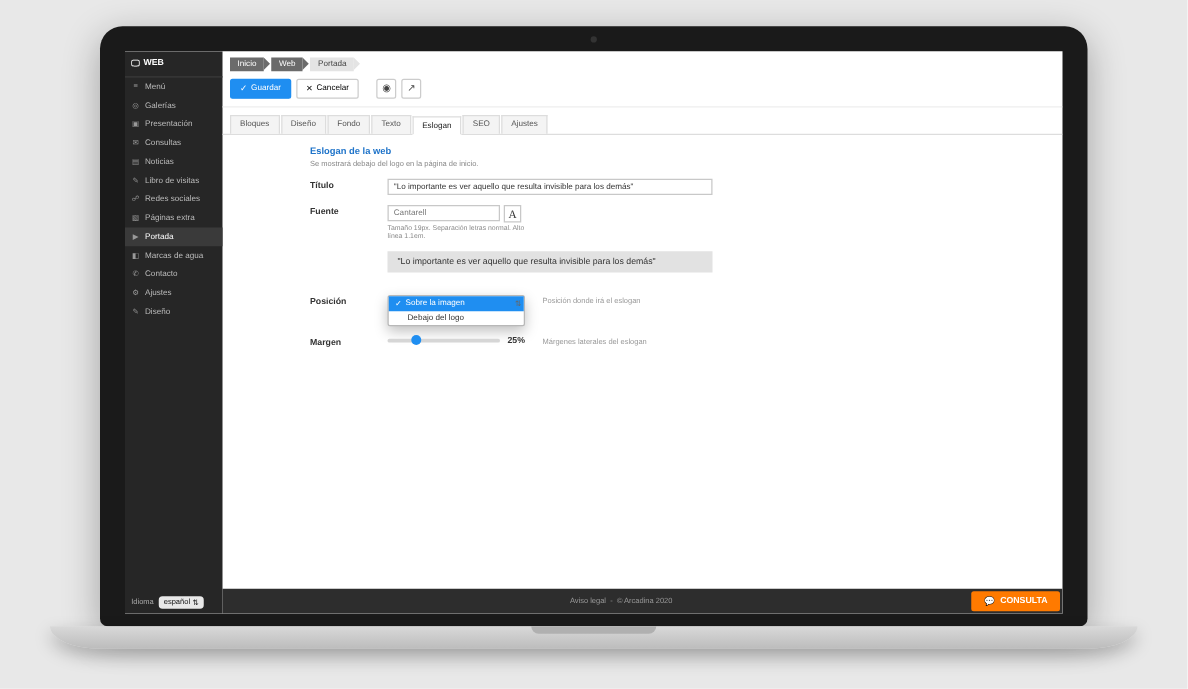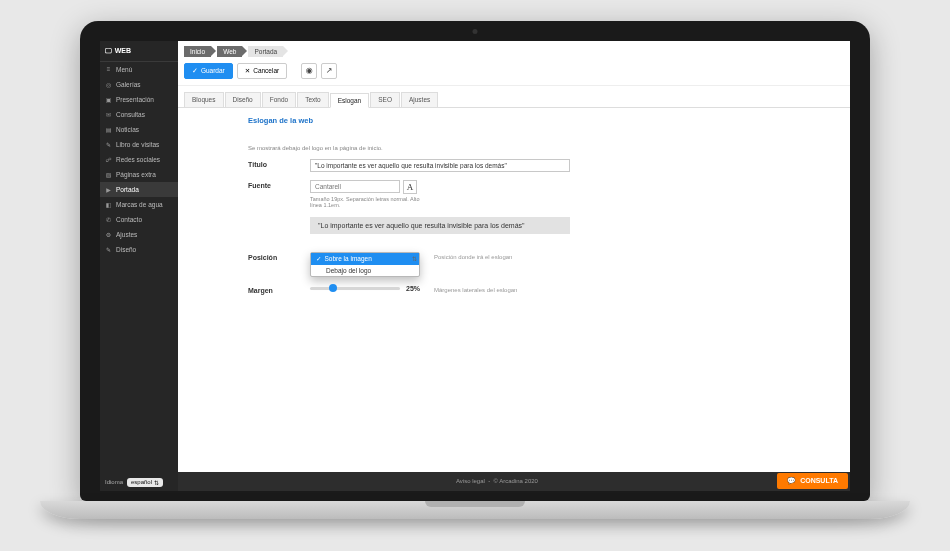--- a/index.html
+++ b/index.html
@@ -136,21 +136,21 @@
     background:#f4f4f4;
     cursor:pointer;
     margin-right:1px;
   }
   .tab.active { background:#fff;color:#222;position:relative;top:1px;border-bottom:1px solid #fff; }
   .content {
     flex:1;padding:8px 8px 8px 70px;
     overflow:auto;
     color:#333;
   }
-  .section-title { color:#1e73c9;font-size:7.5px;font-weight:bold;margin-bottom:20px; }
+  .section-title { color:#1e73c9;font-size:7.5px;font-weight:bold;margin-bottom:4px; }
   .hint { color:#888;font-size:6px;margin-bottom:8px; }
   .row { display:flex;align-items:flex-start;gap:14px;margin-bottom:8px; }
   .row-label { width:48px;font-size:7px;color:#333;padding-top:2px;font-weight:bold; }
   .text-input {
     border:1px solid #c8c8c8;padding:2px 4px;font-size:6.5px;
     width:260px;color:#333;background:#fff;
   }
   .font-box { border:1px solid #c8c8c8;padding:2px 4px;font-size:6.5px;width:90px;color:#777;}
   .font-btn { border:1px solid #c8c8c8;width:14px;height:14px;display:flex;align-items:center;justify-content:center;font-family:serif;font-size:9px;cursor:pointer;}
   .font-hint { font-size:5.5px;color:#888;margin-top:2px;line-height:1.2; max-width:120px;}

